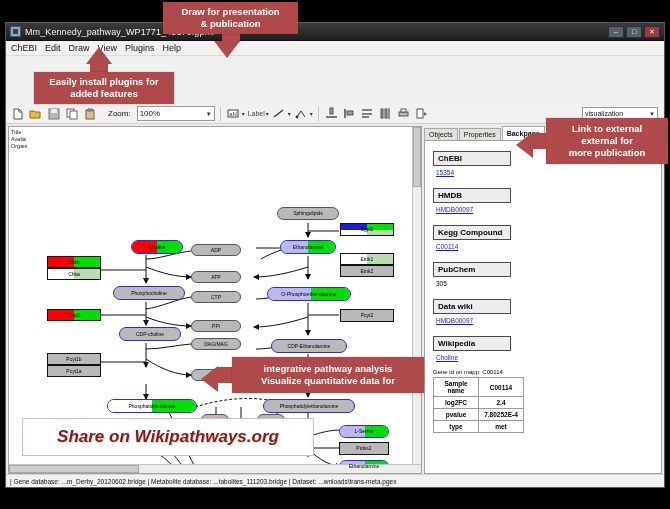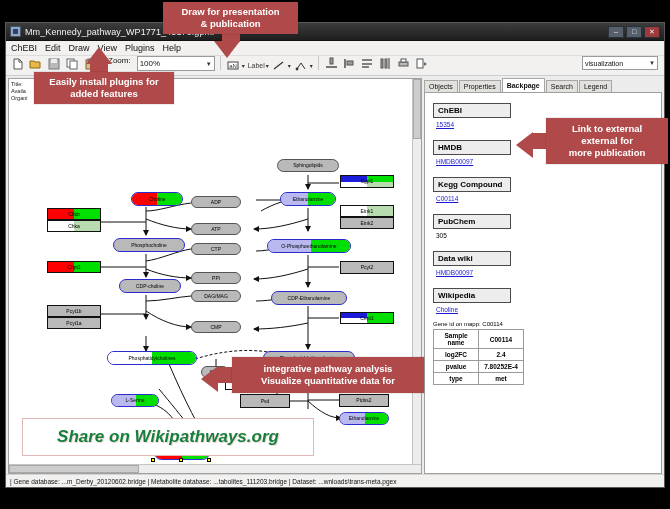--- a/index.html
+++ b/index.html
@@ -50,21 +50,21 @@
   
   .menubar{
     height:15px; background:#f2f1f0; border-bottom:1px solid #dcdcdc;
     display:flex; align-items:center; padding-left:5px; gap:8px;
   }
   .menubar span{font-size:9px;color:#111;}
 
   
   .toolbar{
     height:20px; background:#f2f1f0; border-bottom:1px solid #cfcfcf;
-    display:flex; padding-left:4px; gap:3px;
+    display:flex; align-items:center; padding-left:4px; gap:3px;margin-top:48px;
   }
   .tbi{width:15px;height:15px;display:flex;align-items:center;justify-content:center;
        font-size:10px;color:#4a4a4a;}
   .tbi svg{display:block;}
   .zoomlabel{font-size:8px;color:#111;margin-left:8px;margin-right:3px;}
   .zoombox{
     width:78px;height:15px;background:#fff;border:1px solid #9a9a9a;
     display:flex;align-items:center;justify-content:space-between;
     font-size:8px;padding:0 2px;color:#111;
   }
@@ -167,21 +167,21 @@
   .arrow.up{border-left:13px solid transparent;border-right:13px solid transparent;border-bottom:17px solid #b04a4a;}
   .arrow.left{border-top:13px solid transparent;border-bottom:13px solid transparent;border-right:17px solid #b04a4a;}
   .stem{position:absolute;background:#b04a4a;z-index:39;}
 
   .sharebox{
     position:absolute;left:22px;top:418px;width:292px;height:38px;
     background:#fff;border:1px solid #e0b6b6;z-index:45;
     display:flex;align-items:center;justify-content:center;
   }
   .sharebox span{
-    font-size:17px;font-weight:bold;font-style:italic;color:#15803d;
+    font-size:17px;font-weight:bold;font-style:italic;color:#7f1d1d;
     text-shadow:1px 1px 0 #f3d7d7;
   }
 </style>
 </head>
 <body>
 
 <div id="app-window">
 
   <div class="titlebar">
     <div class="tb-icon"></div>

